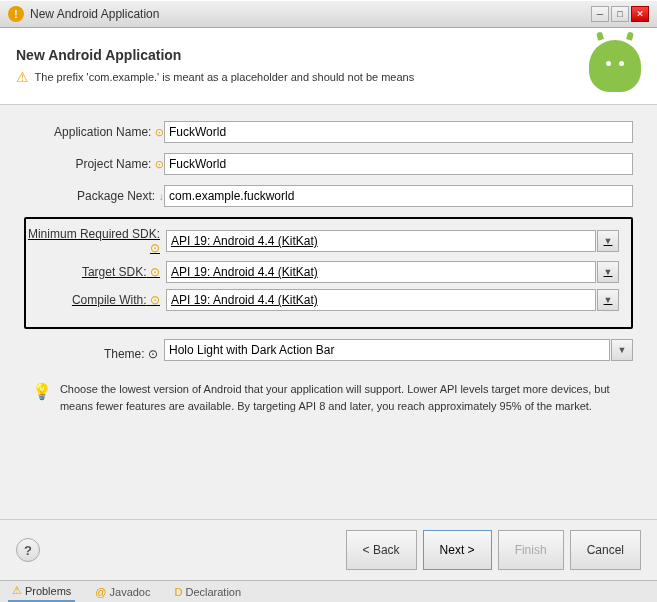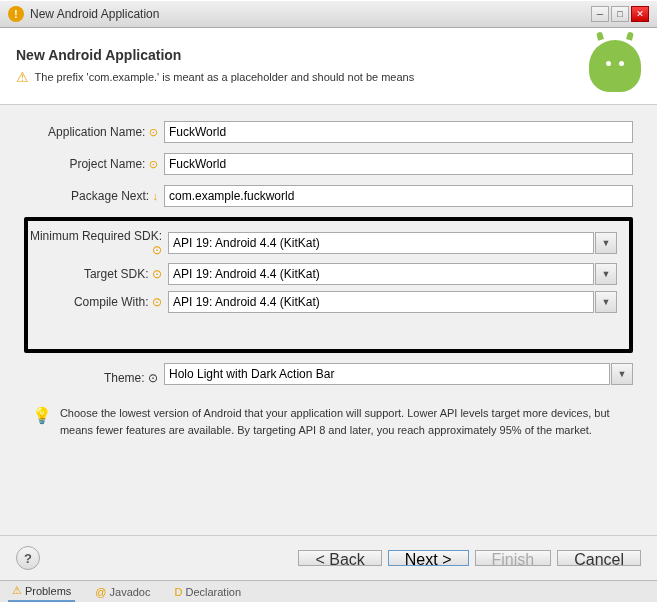--- a/index.html
+++ b/index.html
@@ -129,21 +129,20 @@
     .form-row {
       display: flex;
       align-items: center;
       margin-bottom: 10px;
     }
     .form-label {
       text-align: right;
       width: 140px;
       font-size: 12px;
       color: #333;
-      padding-right: 6px;
       flex-shrink: 0;
     }
     .form-label .req-icon {
       color: #e8a000;
       font-size: 11px;
     }
     .form-label .down-icon {
       color: #e8a000;
       font-size: 11px;
     }
@@ -152,24 +151,25 @@
       height: 22px;
       border: 1px solid #aaa;
       padding: 2px 4px;
       font-size: 12px;
       background: white;
       outline: none;
     }
 
     
     .sdk-section {
-      border: 4px solid #000000;
+      border: 2px solid #000000;
       border-radius: 2px;
-      padding: 8px 12px 24px 0;
+      padding: 8px 12px 4px 0;
       margin: 10px 0;
+      text-decoration: underline;
     }
     .sdk-row {
       display: flex;
       align-items: center;
       margin-bottom: 6px;
     }
     .sdk-row:last-child { margin-bottom: 12px; }
     .sdk-label {
       text-align: right;
       width: 140px;
@@ -260,25 +260,25 @@
     .help-btn {
       width: 24px; height: 24px;
       border: 1px solid #aaa;
       border-radius: 12px;
       background: linear-gradient(to bottom, #f5f5f5, #ddd);
       display: flex; align-items: center; justify-content: center;
       font-size: 13px; font-weight: bold; color: #555;
       cursor: pointer;
     }
     .nav-btn {
-      height: 16px;
+      height: 40px;
       padding: 0 16px;
       border: 1px solid #aaa;
       background: linear-gradient(to bottom, #f8f8f8, #e0e0e0);
-      font-size: 16px;
+      font-size: 12px;
       color: #333;
       cursor: pointer;
     }
     .nav-btn.primary {
       border: 1px solid #6699cc;
       color: #000;
     }
     .nav-btn:disabled {
       color: #aaa;
       cursor: default;

